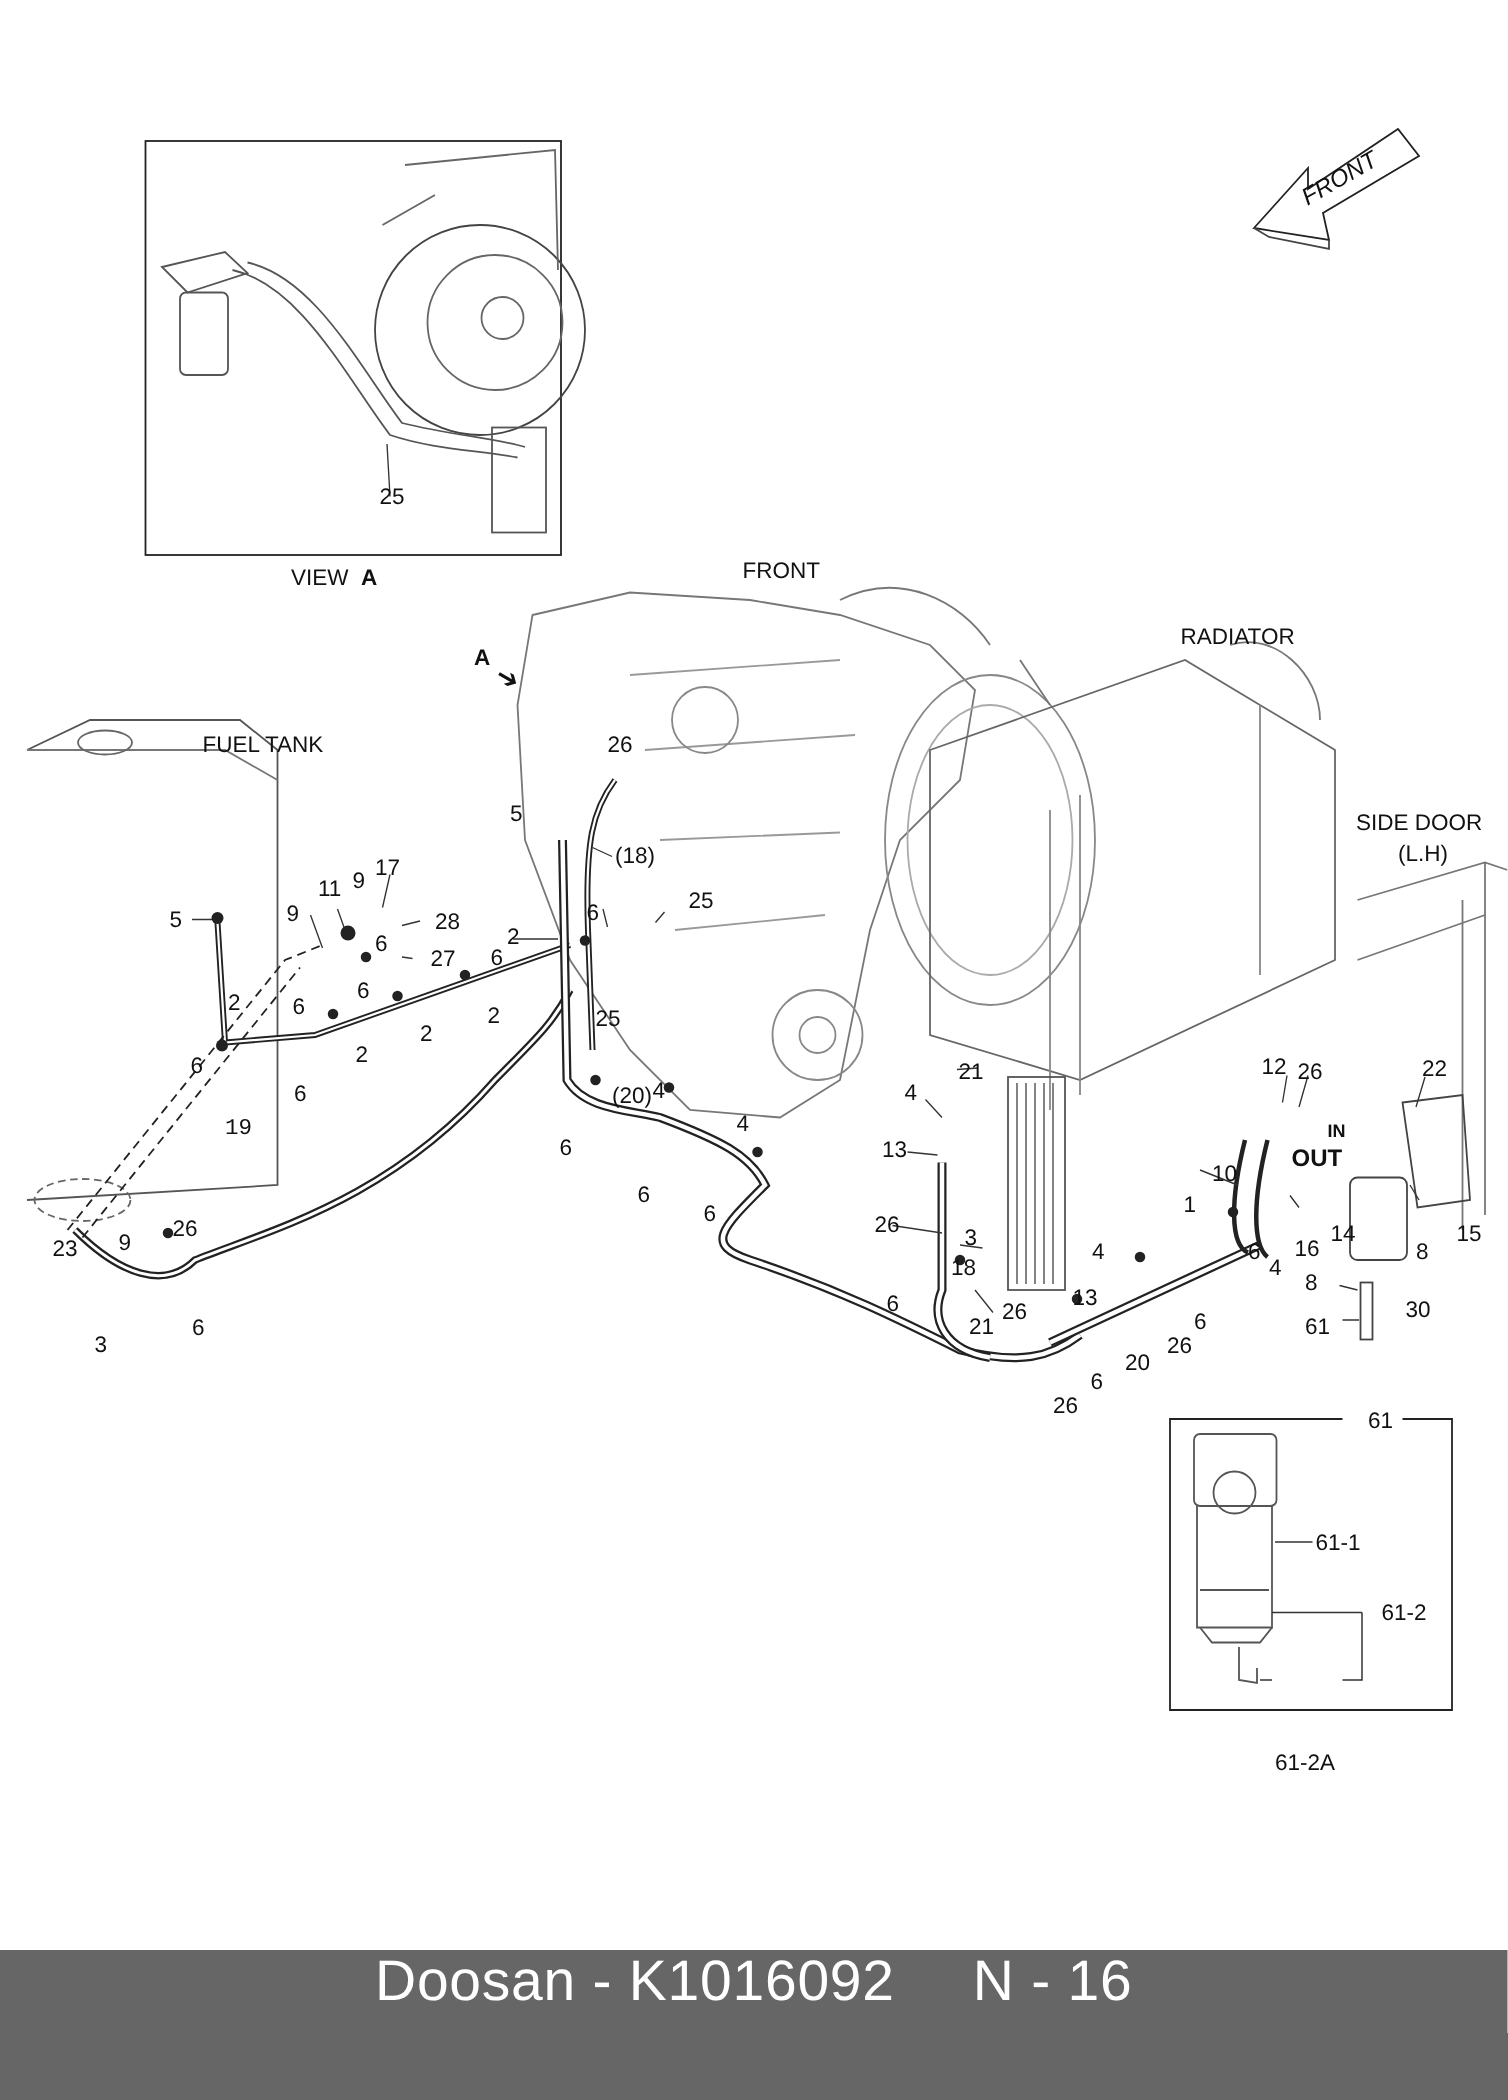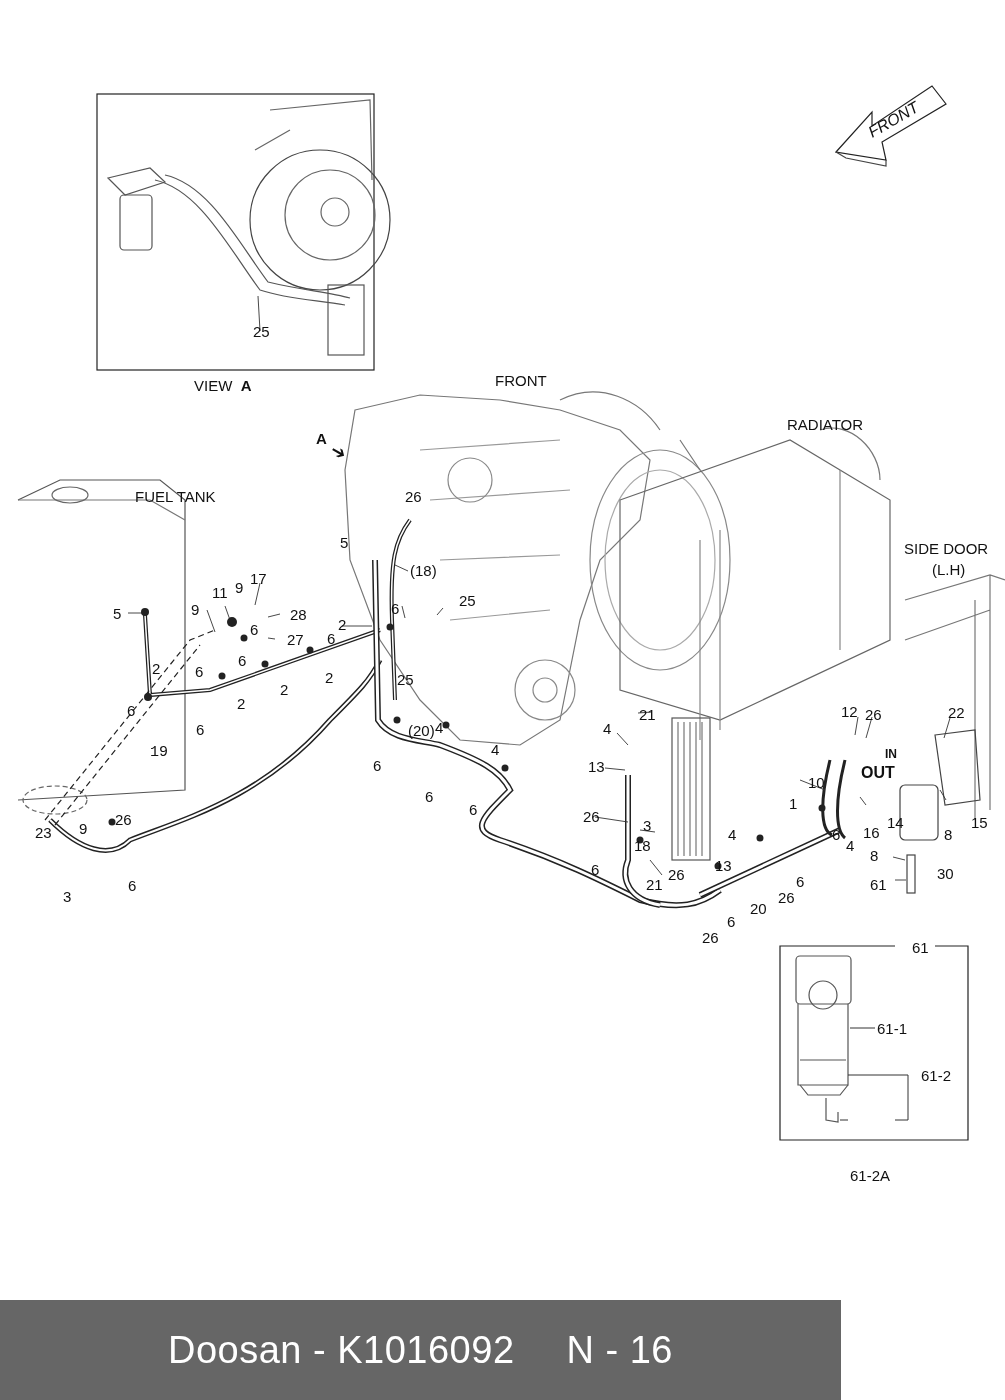--- a/index.html
+++ b/index.html
@@ -1,19 +1,19 @@
 <!DOCTYPE html>
 <html><head>
 <meta charset="utf-8">
 <style>
   html, body { margin:0; padding:0; background:#ffffff; }
   body { width:1005px; height:1400px; position:relative; overflow:hidden; font-family:"Liberation Sans", sans-serif; }
   #diagram { position:absolute; left:0; top:0; width:1005px; height:1300px; }
   .lbl { position:absolute; font-size:15px; color:#111; white-space:nowrap; line-height:1; }
-  .footer { position:absolute; left:0; top:1300px; width:841px; height:100px; background:#666666; color:#fff; display:flex; align-items:center; justify-content:center; font-size:38px; font-family:"Liberation Sans", sans-serif; letter-spacing:0.5px; }
+  .footer { position:absolute; left:0; top:1300px; width:1005px; height:100px; background:#666666; color:#fff; display:flex; justify-content:center; font-size:38px; font-family:"Liberation Sans", sans-serif; letter-spacing:0.5px; }
   .footer span { margin:0 12px; }
 </style>
 </head>
 <body>
 
 <div id="diagram">
   <svg width="1005" height="1300" viewBox="0 0 1005 1300">
     <g fill="none" stroke="#222" stroke-width="1.2">
 
       <rect x="97" y="94" width="277" height="276"></rect>

